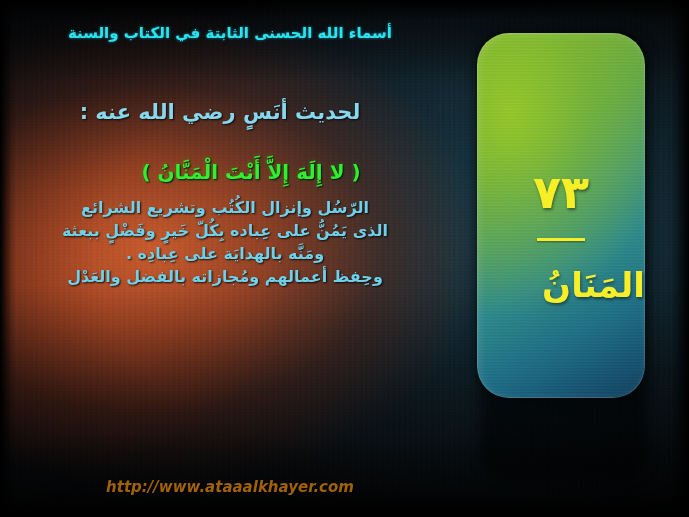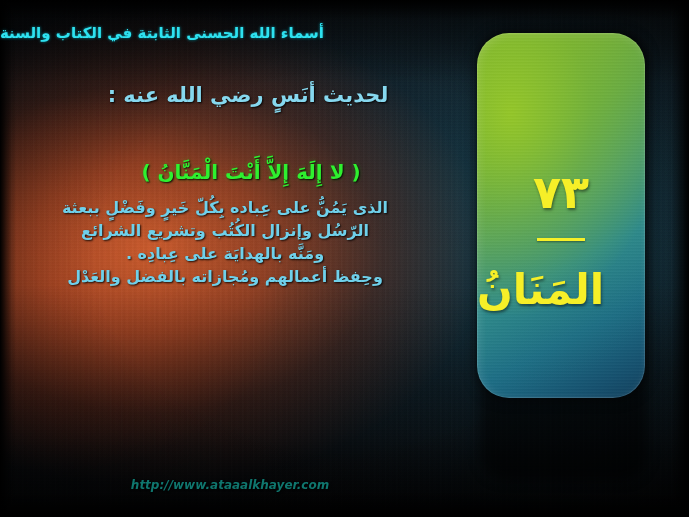--- a/index.html
+++ b/index.html
@@ -90,41 +90,40 @@
     width: 460px;
     height: 517px;
     z-index: 5;
   }
 
   .title {
     position: absolute;
     top: 24px;
     left: 0;
     width: 460px;
-    text-align: left;
+    text-align: center;
     direction: rtl;
     color: #2ee2f0;
     font-size: 15px;
     font-weight: bold;
     letter-spacing: 0px;
     text-shadow: 0 0 3px rgba(20,210,230,0.75), 1px 1px 1px rgba(0,0,0,0.9);
   }
 
   .hadith-intro {
     position: absolute;
-    top: 83px;
+    top: 100px;
     left: 0;
     width: 440px;
     text-align: center;
     direction: rtl;
     color: #86d8ef;
     font-size: 21px;
     font-weight: bold;
     text-shadow: 1px 1px 2px rgba(0,0,0,0.85);
-    padding-left: 28px;
   }
 
   .dua {
     position: absolute;
     top: 160px;
     left: 16px;
     width: 470px;
     text-align: center;
     direction: rtl;
     color: #2ff02f;
@@ -161,22 +160,22 @@
     text-shadow: 1px 1px 2px rgba(0,0,0,0.9);
   }
 
   .url {
     position: absolute;
     top: 478px;
     left: 0;
     width: 460px;
     text-align: center;
     direction: ltr;
-    color: #0f766e;
-    font-size: 12px;
+    color: #a16207;
+    font-size: 15px;
     font-weight: bold;
     font-style: italic;
     font-family: "DejaVu Sans", sans-serif;
     text-shadow: 1px 1px 2px rgba(0,0,0,0.9);
   }
 
   
   .panel-shadow {
     position: absolute;
     left: 480px;
@@ -245,24 +244,24 @@
     width: 48px;
     height: 3px;
     background: #f6ef28;
     box-shadow: 0 1px 2px rgba(0,0,0,0.4);
   }
   .panel-name {
     position: absolute;
     top: 232px;
     left: 0;
     width: 168px;
-    text-align: left;
+    text-align: right;
     direction: rtl;
     color: #f6ef28;
-    font-size: 42px;
+    font-size: 34px;
     font-weight: bold;
     text-shadow: 1px 2px 3px rgba(0,0,0,0.45);
   }
 </style>
 </head>
 <body>
 
 <div id="card">
 
   <div class="bg-base"></div>
@@ -284,22 +283,22 @@
 
   <div class="content">
 
     <div class="title">أسماء الله الحسنى الثابتة في الكتاب والسنة</div>
 
     <div class="hadith-intro">لحديث أنَسٍ رضي الله عنه :</div>
 
     <div class="dua">( لا إِلَهَ إِلاَّ أَنْتَ الْمَنَّانُ )</div>
 
     <div class="explanation">
+      <span class="ln">الرّسُل وإنزال الكُتُب وتشريع الشرائع</span>
       <span class="ln">الذى يَمُنُّ على عِباده بِكُلّ خَيرٍ وفَضْلٍ ببعثة</span>
-      <span class="ln">الرّسُل وإنزال الكُتُب وتشريع الشرائع</span>
       <span class="ln">ومَنَّه بالهدايَة على عِبادِه .</span>
       <span class="ln">وحِفظ أعمالهم ومُجازاته بالفضل والعَدْل</span>
     </div>
 
 
     <div class="url">http://www.ataaalkhayer.com</div>
 
   </div>
 
 </div>

